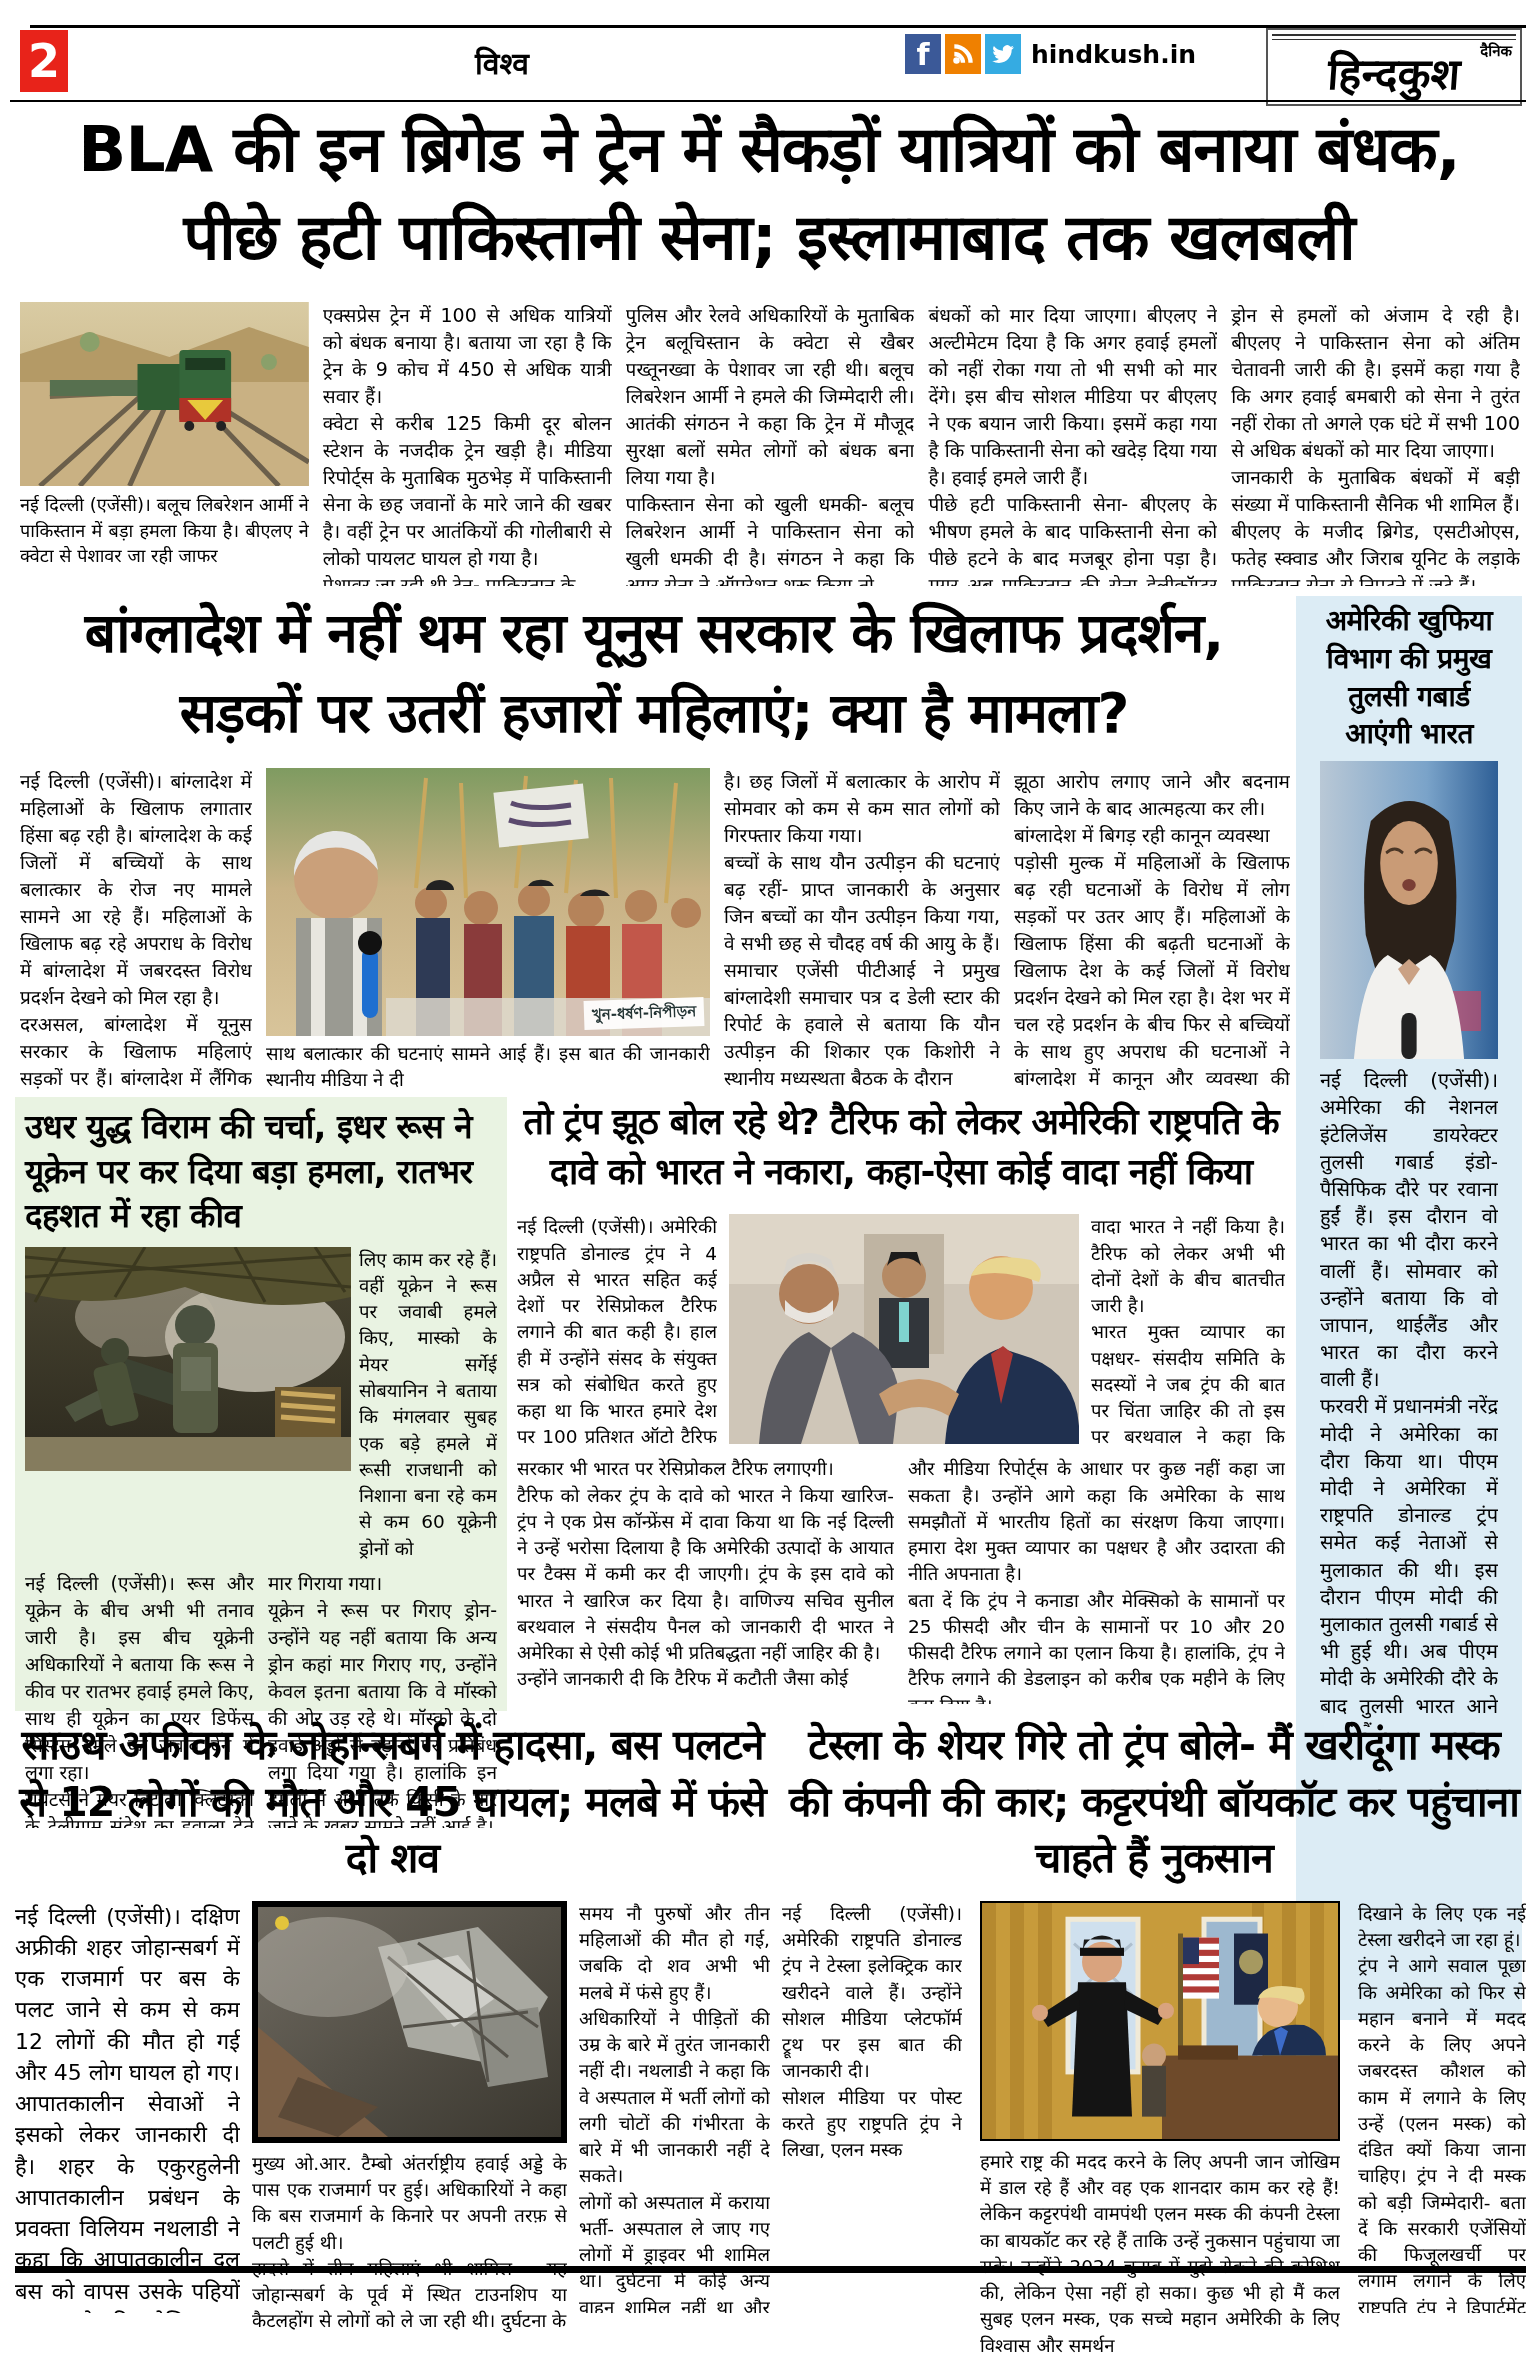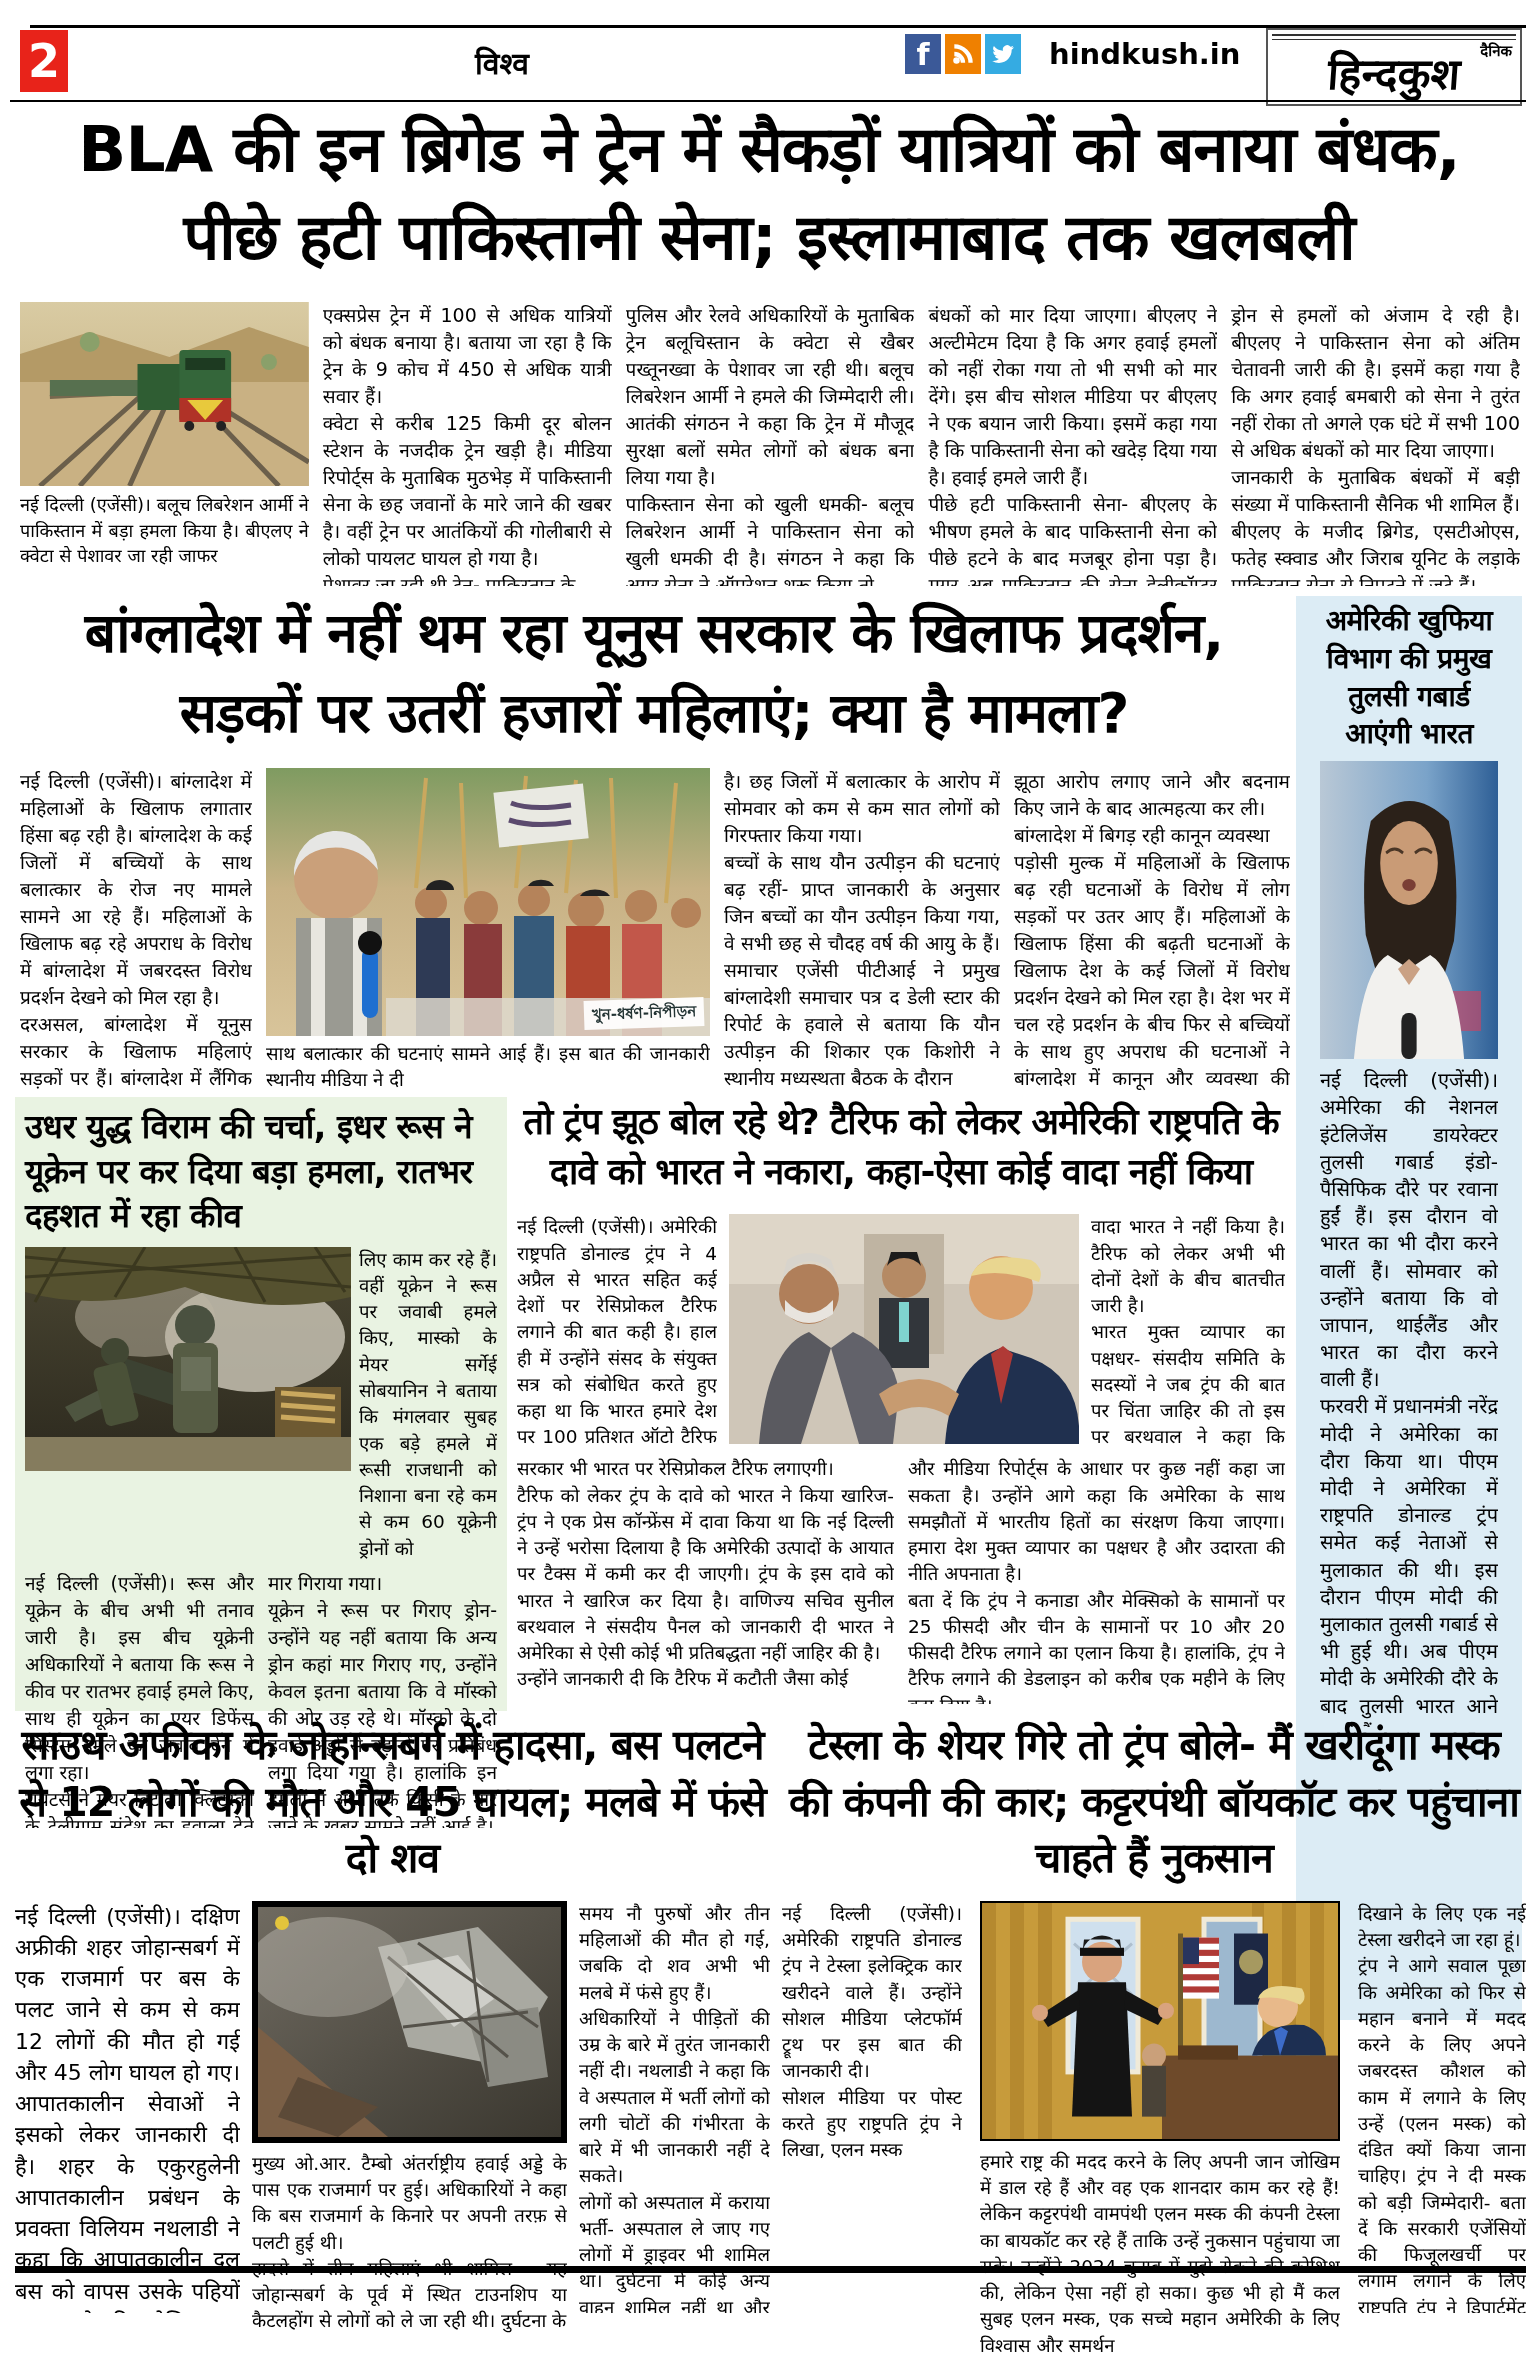--- a/index.html
+++ b/index.html
@@ -9,21 +9,21 @@
   .header{position:absolute;left:10px;top:28px;width:1516px;height:70px;}
   .pagenum{position:absolute;left:10px;top:2px;width:48px;height:62px;background:#e8231a;color:#fff;font-weight:900;font-size:46px;display:flex;align-items:center;justify-content:center;}
   .dateline{position:absolute;left:175px;top:16px;font-size:27px;font-weight:700;}
   .section{position:absolute;left:465px;top:14px;font-size:30px;font-weight:900;}
   .social{position:absolute;left:895px;top:6px;display:flex;align-items:center;gap:4px;}
   .ic{width:36px;height:40px;display:flex;align-items:center;justify-content:center;}
   .ic.fb{background:#3b5998;color:#fff;font-size:30px;font-weight:900;}
   .ic.rss{background:#ef8000;}
   .ic.tw{background:#35abe2;}
   .ic svg{width:26px;height:26px;}
-  .site{font-size:29px;font-weight:700;margin-left:24px;}
+  .site{font-size:25px;font-weight:700;margin-left:6px;}
   .logo-box{position:absolute;right:4px;top:0px;width:252px;height:74px;border:2px solid #555;background:#fff;}
   .logo-box .l1{position:absolute;left:4px;right:4px;top:4px;height:2px;background:#333;}
   .logo-box .l2{position:absolute;left:4px;right:4px;top:9px;height:1px;background:#333;}
   .tagline{position:absolute;right:8px;top:10px;font-size:15px;font-weight:700;}
   .brand{position:absolute;left:0;right:0;bottom:2px;text-align:center;font-size:43px;font-weight:900;transform:skewX(-4deg);}
   
   .col{font-size:19px;line-height:1.42;text-align:justify;white-space:pre-wrap;overflow:hidden;}
   .headline{font-weight:900;text-align:center;letter-spacing:-1px;}
   figure{margin:0;overflow:hidden;}
   figure svg{display:block;width:100%;height:100%;}

